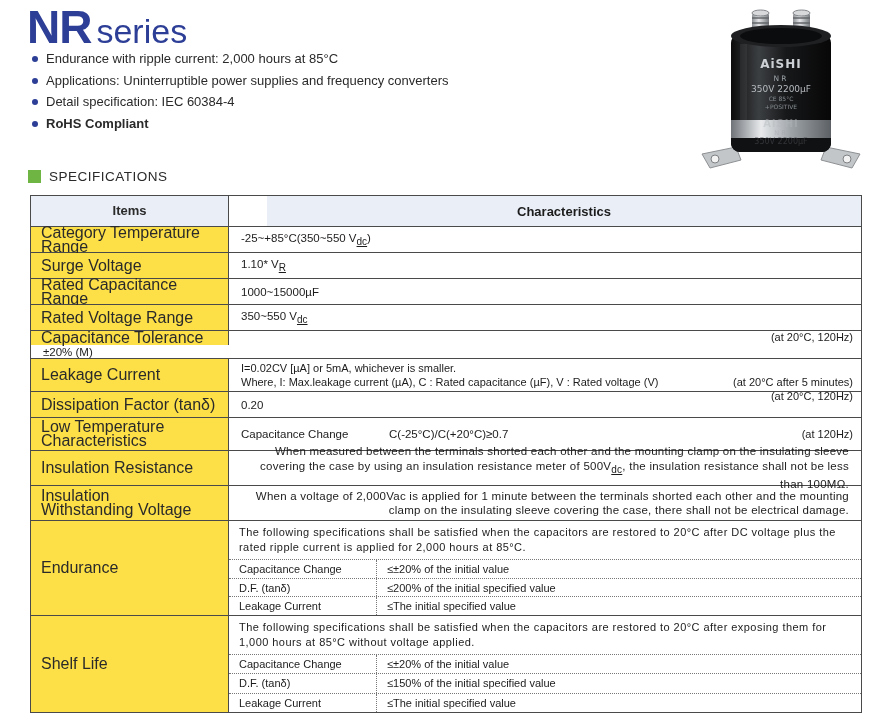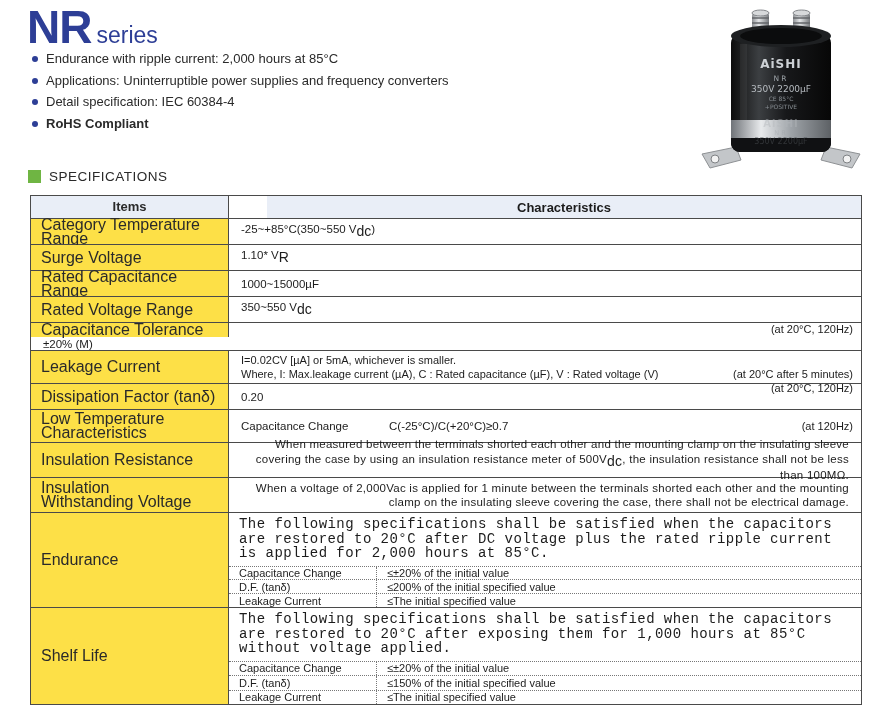--- a/index.html
+++ b/index.html
@@ -12,21 +12,21 @@
     color: #1c1c1c;
     overflow: hidden;
   }
   
   .title-row {
     position: absolute; left: 27px; top: 4px;
     display: flex; align-items: baseline;
     color: #2d3e96;
   }
   .series-name { font-size: 46px; font-weight: bold; letter-spacing: -1px; line-height: 1.0; }
-  .series-suffix { font-size: 23px; margin-left: 5px; }
+  .series-suffix { font-size: 34px; margin-left: 5px; }
   .bullets {
     position: absolute; left: 32px; top: 48px;
     list-style: none;
   }
   .bullets li {
     display: flex; align-items: flex-start;
     font-size: 13px; line-height: 21.5px; color: #2a2a2a;
   }
   .bullets li .dot {
     width: 6px; height: 6px; border-radius: 50%;
@@ -59,45 +59,44 @@
     font-size: 16px; color: #2a2a2a;
     line-height: 14px;
   }
   .cell-chars { flex: 1; position: relative; display: flex; align-items: center; padding: 0 12px; }
   .trow.header .cell-item {
     background: #e9eef7; align-items: center;
     font-weight: bold; font-size: 13px;
   }
   .trow.header .cell-chars { background: #e9eef7; justify-content: center; font-weight: bold; font-size: 13px; }
   
-  .h30 { height: 22px; gap: 38px; } .h26 { height: 26px; } .h28 { height: 28px; flex-direction: column; }
+  .h30 { height: 30px; gap: 38px; } .h26 { height: 26px; } .h28 { height: 28px; flex-direction: column; }
   .h33 { height: 33px; } .h35 { height: 35px; } .h95 { height: 95px; } .h97 { height: 97px; }
-  sub { font-size: 14px; }
+  sub { font-size: 10px; text-decoration: underline; }
   .note {
     position: absolute; right: 8px; bottom: 15px;
     font-size: 11px; white-space: nowrap;
   }
   .note.center { bottom: auto; top: 50%; transform: translateY(-50%); }
   
   .cell-chars.twolines { flex-direction: column; align-items: stretch; justify-content: center; padding: 2px 8px 2px 12px; }
   .lline { font-size: 11px; line-height: 14px; display: flex; }
   .lline .note-inline { margin-left: auto; padding-left: 10px; white-space: nowrap; }
   
   .sublabel { width: 148px; flex: none; }
   
   .cell-chars.para { padding: 3px 12px; text-align: right; }
   .cell-chars.para p { font-size: 11.5px; line-height: 14.5px; letter-spacing: 0.25px; }
   
   .cell-chars.subtable { flex-direction: column; align-items: stretch; padding: 0; }
   .sub-intro {
     flex: none;
     padding: 4px 10px 5px;
-    font-size: 14px; line-height: 14.5px; letter-spacing: 0.45px;
+    font-size: 11px; line-height: 14.5px; letter-spacing: 0.45px;
     border-bottom: 1px dotted #777;
-    font-family: Liberation Mono, monospace;
   }
   .srow { flex: 1; display: flex; align-items: stretch; border-bottom: 1px dotted #777; }
   .srow:last-child { border-bottom: none; }
   .sname {
     width: 148px; flex: none;
     display: flex; align-items: center;
     padding-left: 10px;
     border-right: 1px dotted #777;
     font-size: 11px;
   }

